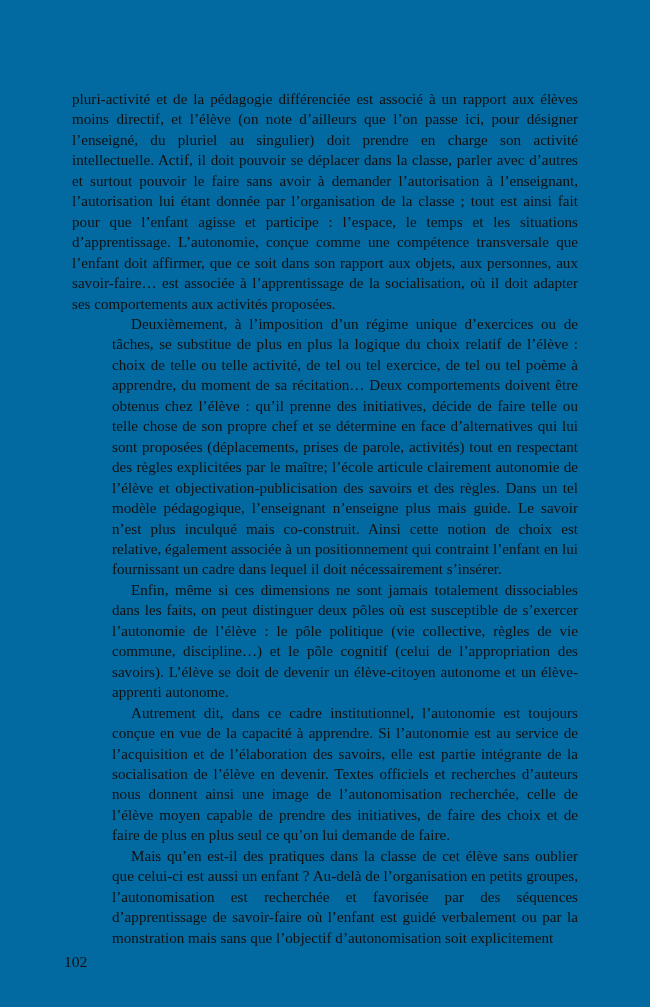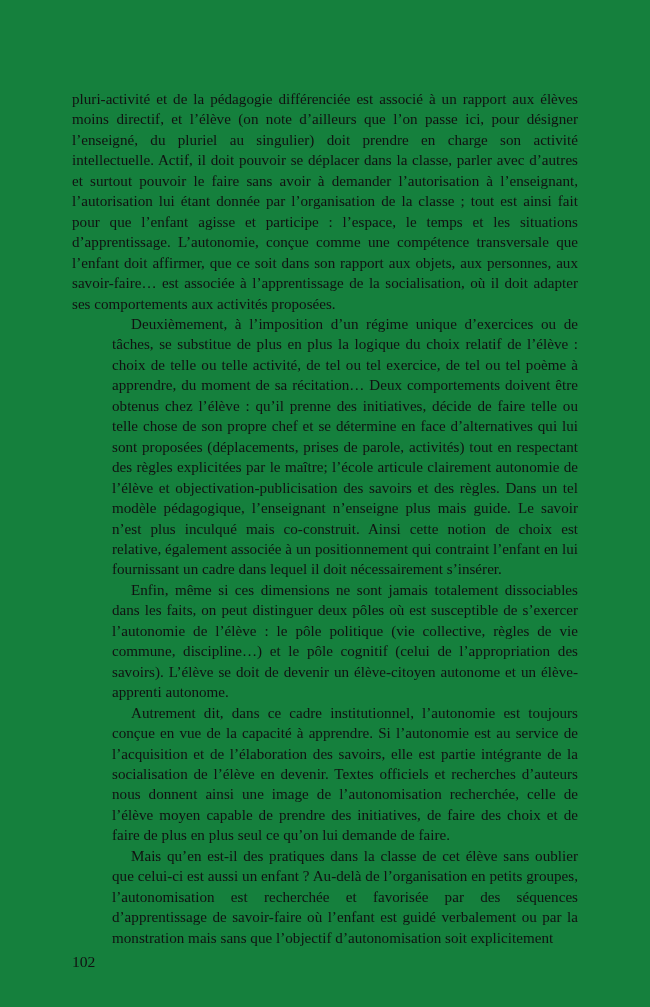--- a/index.html
+++ b/index.html
@@ -11,21 +11,21 @@
     height: 1007px;
     background: #ffffff;
     font-family: "Liberation Serif", "DejaVu Serif", serif;
     color: #0d0d0d;
     overflow: hidden;
   }
   #page {
     position: relative;
     width: 650px;
     height: 1007px;
-    background: #15803d;
+    background: #0369a1;
     box-sizing: border-box;
   }
   #text-block {
     position: absolute;
     left: 72px;
     top: 89px;
     width: 506px;
   }
   p.para {
     margin: 0;
@@ -41,21 +41,21 @@
   }
   p.para.indent {
     text-indent: 19px;
     margin-left: 40px;
   }
   p.para.noindent {
     text-indent: 0;
   }
   #page-number {
     position: absolute;
-    left: 72px;
+    left: 64px;
     top: 952px;
     font-size: 15.6px;
     line-height: 20px;
     color: #111111;
     font-family: "Liberation Serif", "DejaVu Serif", serif;
   }
 </style>
 </head>
 <body>
 

